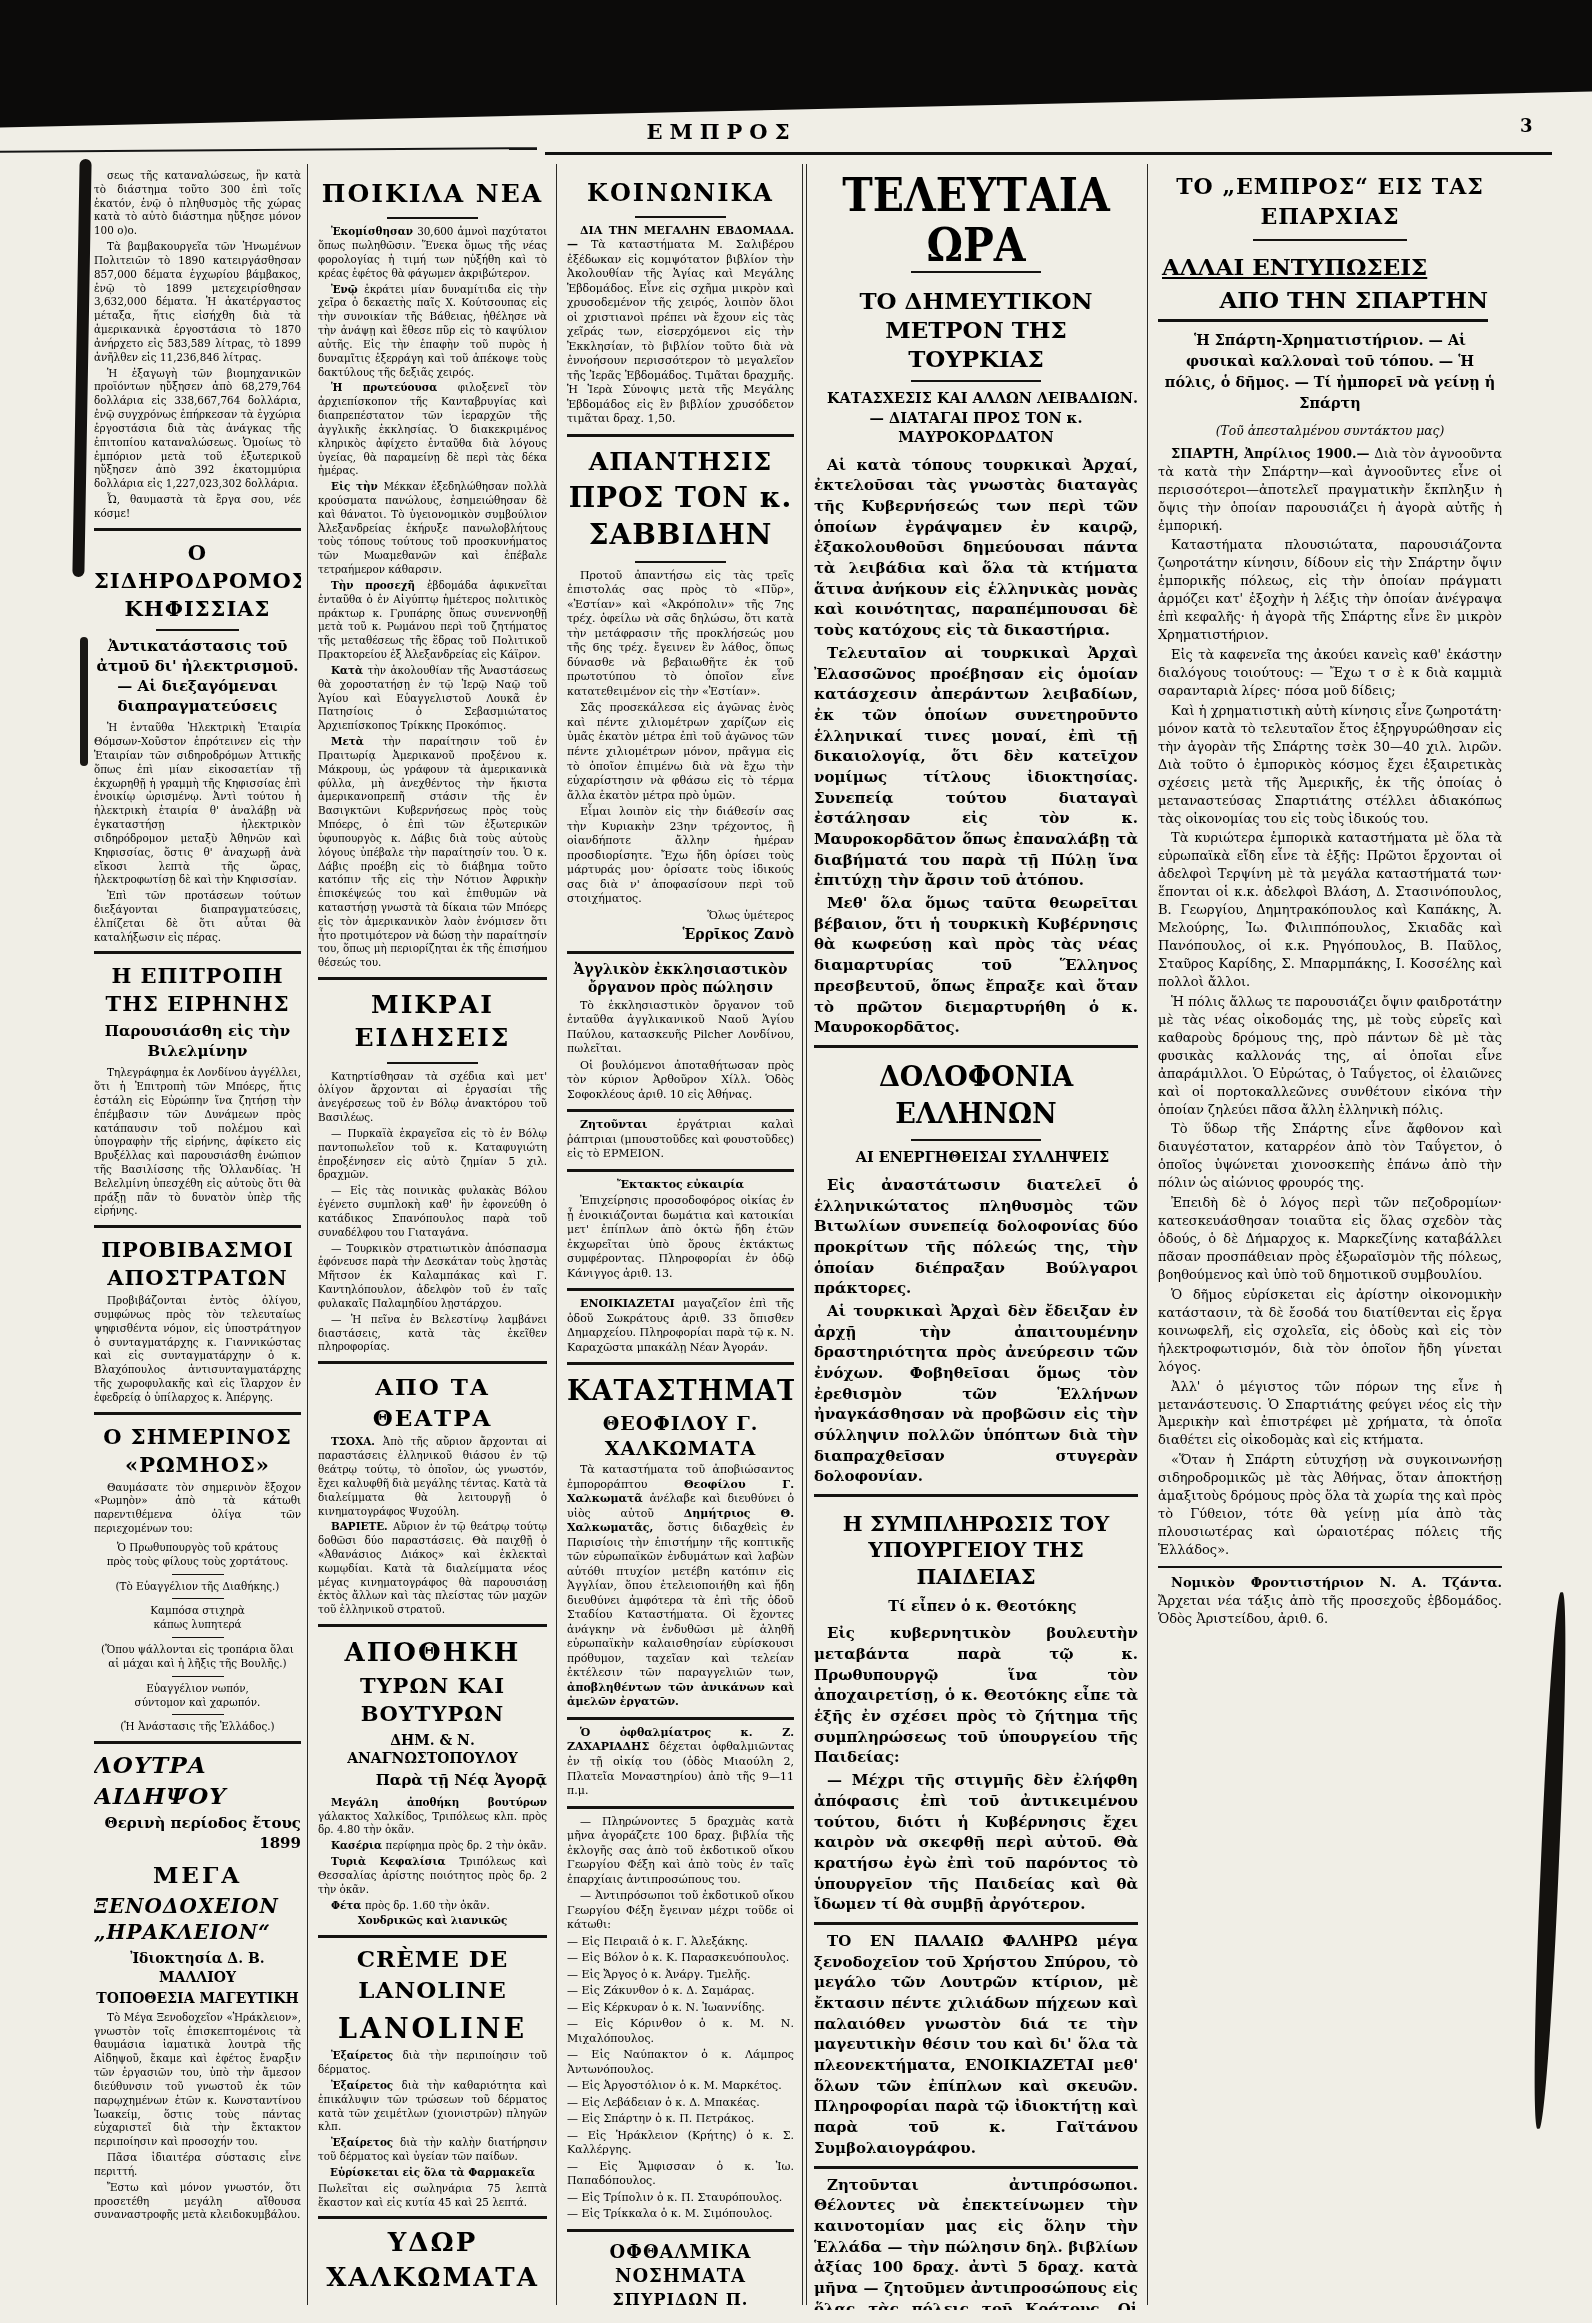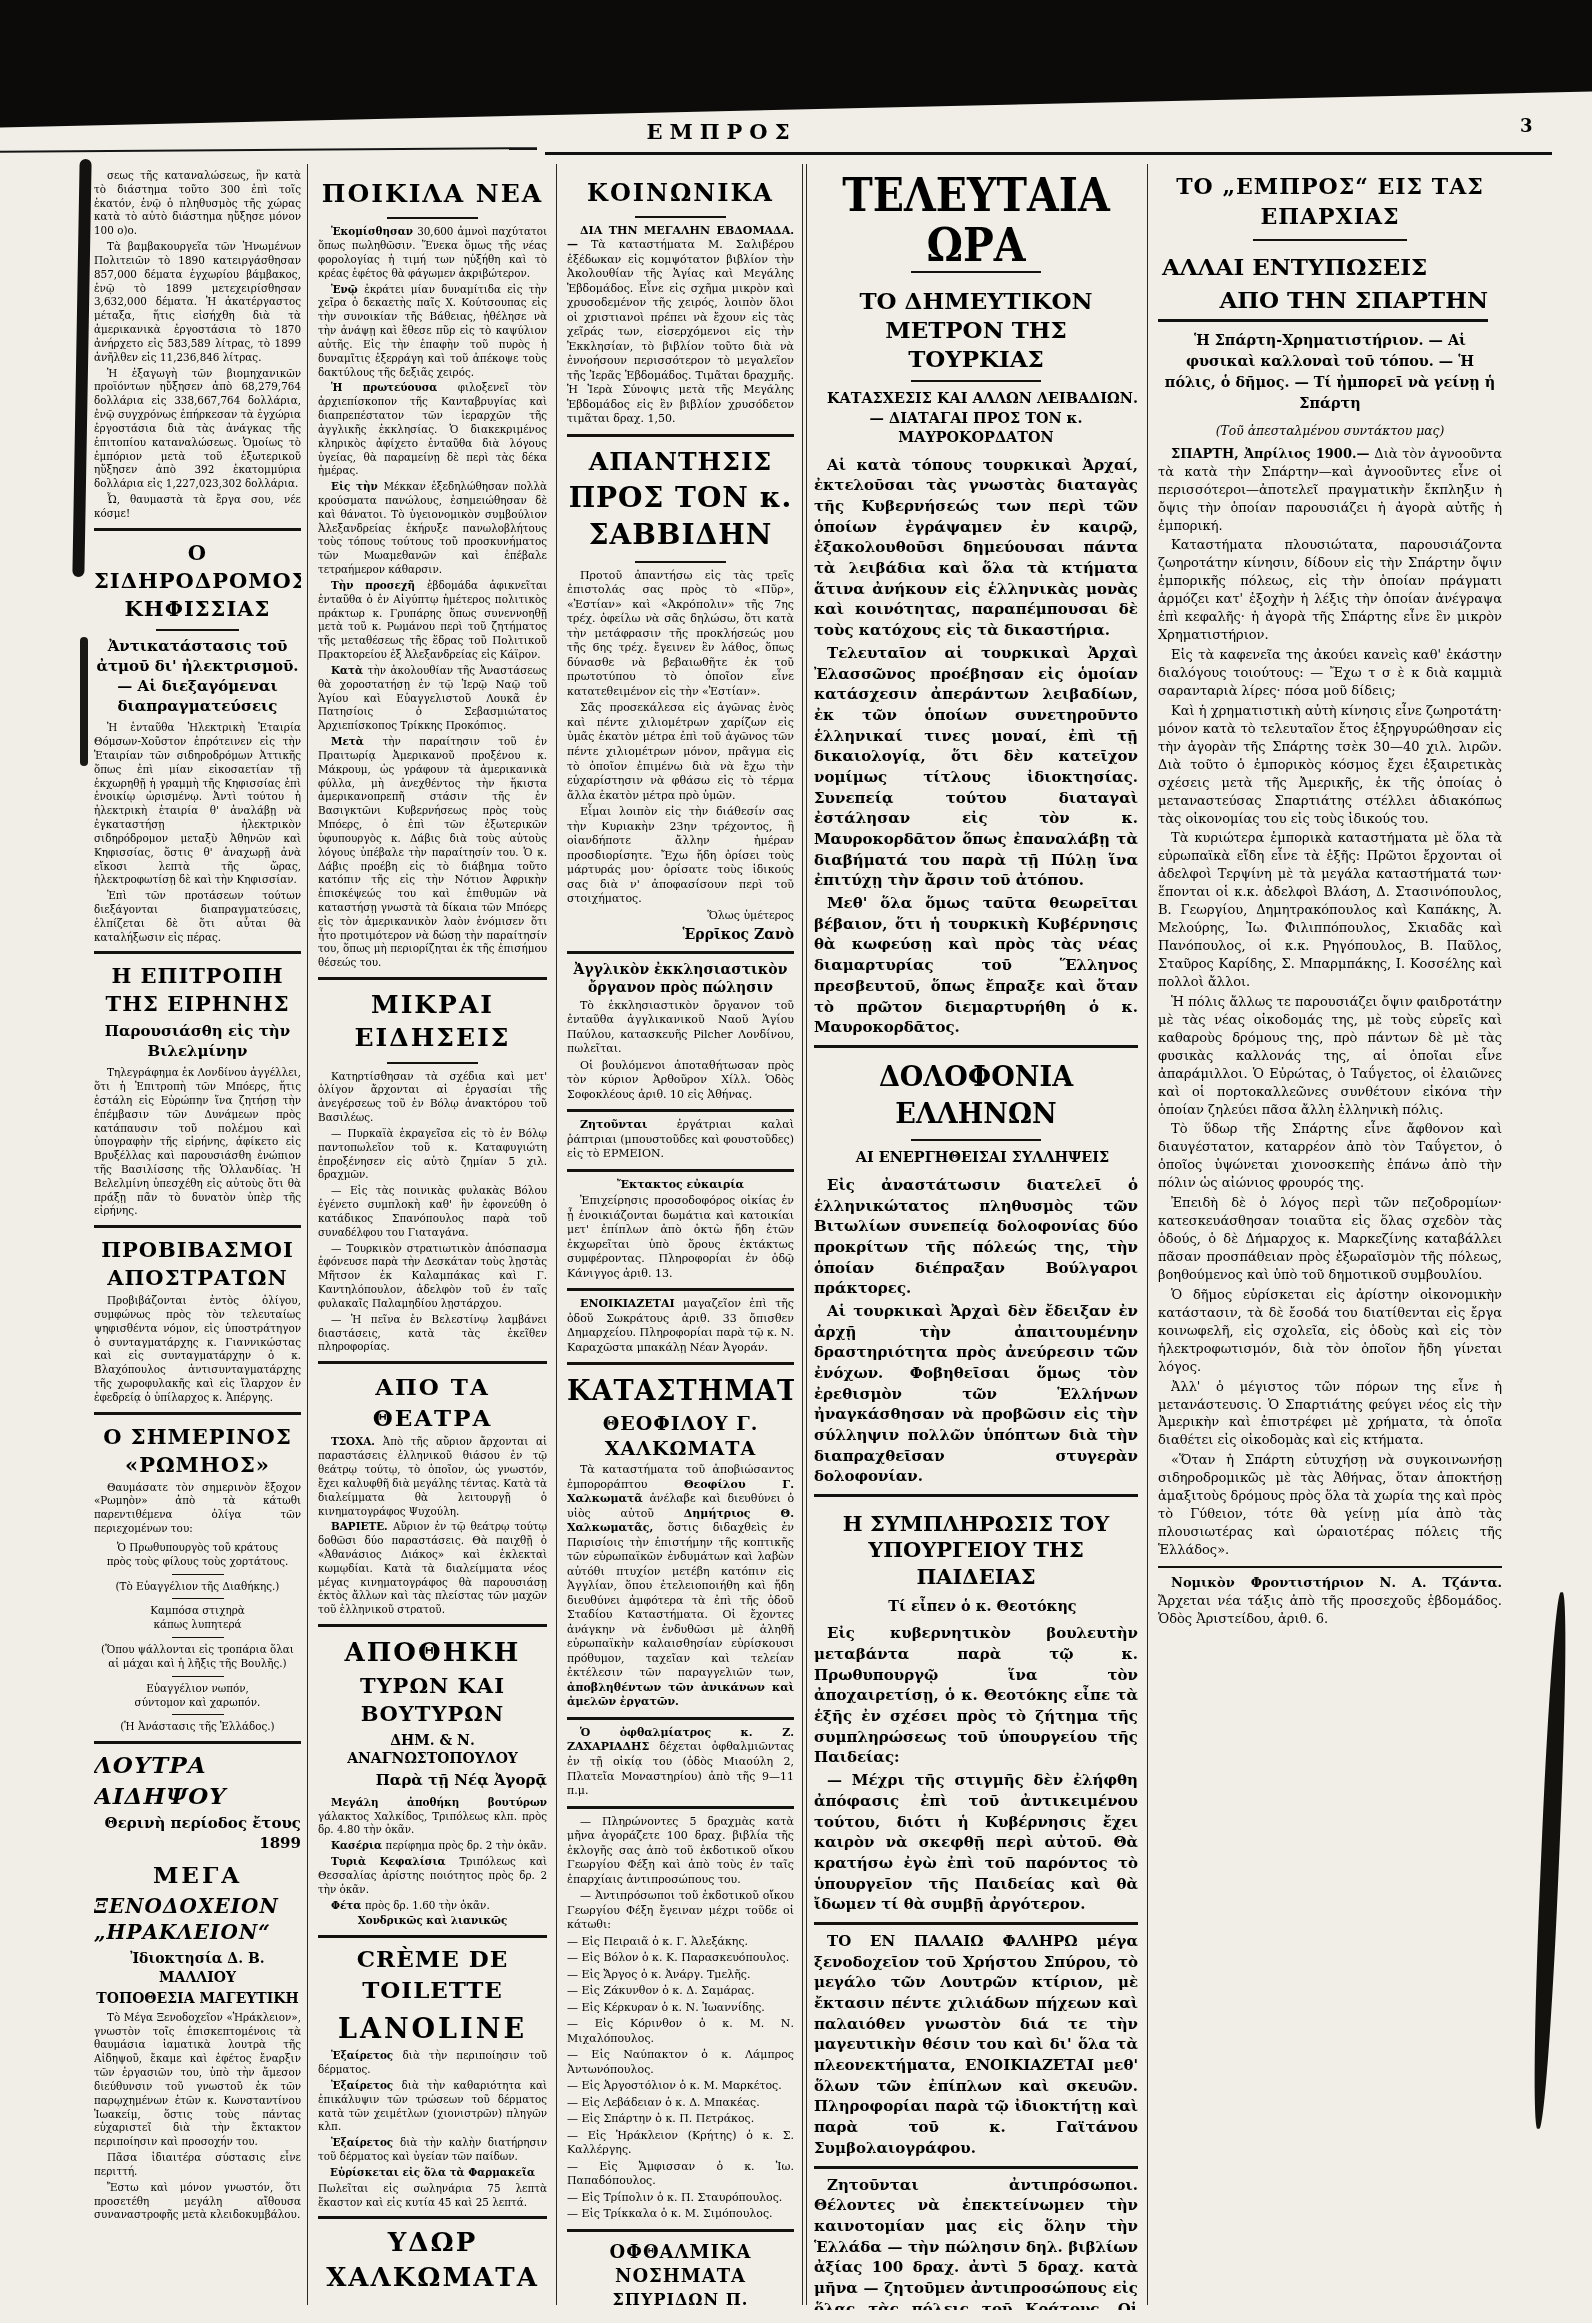--- a/index.html
+++ b/index.html
@@ -49,21 +49,21 @@
   .h-col3{font-size:24px;letter-spacing:2px;}
   .h-sub2{font-weight:bold;text-align:center;text-indent:0;font-size:15px;margin:4px 0;}
 
   .h-teleytaia{font-size:41px;font-weight:bold;text-align:center;letter-spacing:0px;
                margin:2px 0 0;line-height:1.05;transform:scaleY(1.15);transform-origin:top;}
   .h-col4{font-size:23px;font-weight:bold;text-align:center;line-height:1.25;margin:14px 0 4px;}
   .h-col4-sub{font-size:14.4px;font-weight:bold;text-align:center;margin:6px 0 8px;line-height:1.35;}
   .h-dolo{font-size:27px;font-weight:bold;text-align:center;margin:10px 0 4px;}
 
   .h-eparxias{font-size:22px;font-weight:bold;text-align:center;letter-spacing:1px;margin:2px 0 0;}
-  .h-allai{font-size:23px;font-weight:bold;text-align:left;text-indent:4px;margin:10px 0 0;}
+  .h-allai{font-size:23px;font-weight:bold;text-align:left;text-indent:4px;margin:10px 0 0;text-decoration:underline;}
   .h-sparti{font-size:23px;font-weight:bold;text-align:right;margin:2px 14px 4px 0;
             border-bottom:3px solid #111;display:block;padding-bottom:3px;}
   .deck{font-weight:bold;text-align:center;text-indent:0;font-size:14.4px;line-height:1.45;margin:8px 6px;}
   .byline{font-style:italic;text-align:center;text-indent:0;font-size:12.4px;margin:2px 0 6px;}
 
   .verse{text-align:center;text-indent:0;margin:5px 0;white-space:pre-line;}
   .verse-cap{text-align:center;text-indent:0;margin:2px 0 4px;}
 
   .ad-title1{font-size:26px;font-weight:bold;text-align:center;letter-spacing:2px;margin:8px 0 2px;}
   .ad-title2{font-size:21px;font-weight:bold;text-align:center;letter-spacing:1px;margin:2px 0;}
@@ -194,21 +194,21 @@
     <div class="ad-title4">Παρὰ τῇ Νέᾳ Ἀγορᾷ</div>
     <div>
         <p><b>Μεγάλη ἀποθήκη βουτύρων </b>γάλακτος Χαλκίδος, Τριπόλεως κλπ. πρὸς δρ. 4.80 τὴν ὀκᾶν.</p>
         <p><b>Κασέρια </b>περίφημα πρὸς δρ. 2 τὴν ὀκᾶν.</p>
         <p><b>Τυριὰ Κεφαλίσια </b>Τριπόλεως καὶ Θεσσαλίας ἀρίστης ποιότητος πρὸς δρ. 2 τὴν ὀκᾶν.</p>
         <p><b>Φέτα </b>πρὸς δρ. 1.60 τὴν ὀκᾶν.</p>
       </div>
     <p class="center" style="font-weight:bold">Χονδρικῶς καὶ λιανικῶς</p>
 
     <div class="rule full thick"></div>
-    <div class="ad-title2" style="font-size:23px">CRÈME DE TOILETTE</div>
+    <div class="ad-title2" style="font-size:23px">CRÈME DE LANOLINE</div>
     <div class="ad-big" style="font-size:27px">LANOLINE</div>
     <div>
         <p><b>Ἐξαίρετος </b>διὰ τὴν περιποίησιν τοῦ δέρματος.</p>
         <p><b>Ἐξαίρετος </b>διὰ τὴν καθαριότητα καὶ ἐπικάλυψιν τῶν τρώσεων τοῦ δέρματος κατὰ τῶν χειμέτλων (χιονιστρῶν) πληγῶν κλπ.</p>
         <p><b>Ἐξαίρετος </b>διὰ τὴν καλὴν διατήρησιν τοῦ δέρματος καὶ ὑγείαν τῶν παίδων.</p>
       </div>
     <p class="center" style="font-weight:bold">Εὑρίσκεται εἰς ὅλα τὰ Φαρμακεῖα</p>
     <p class="noind">Πωλεῖται εἰς σωληνάρια 75 λεπτὰ ἕκαστον καὶ εἰς κυτία 45 καὶ 25 λεπτά.</p>
 
     <div class="rule full thick"></div>

